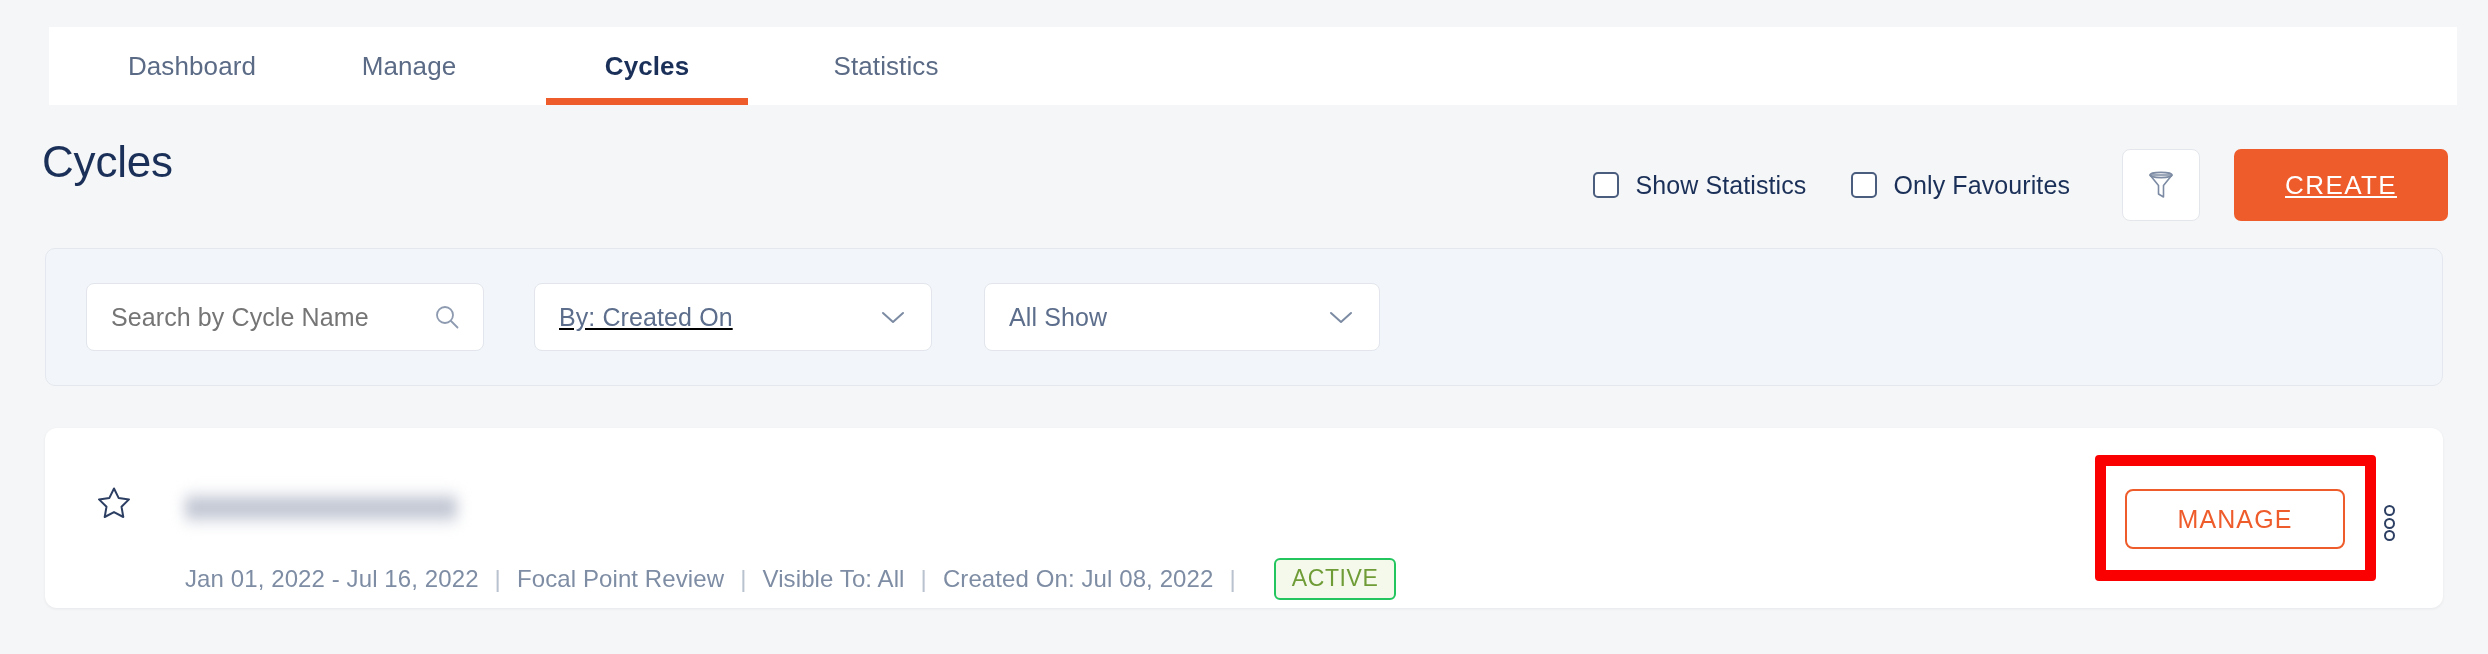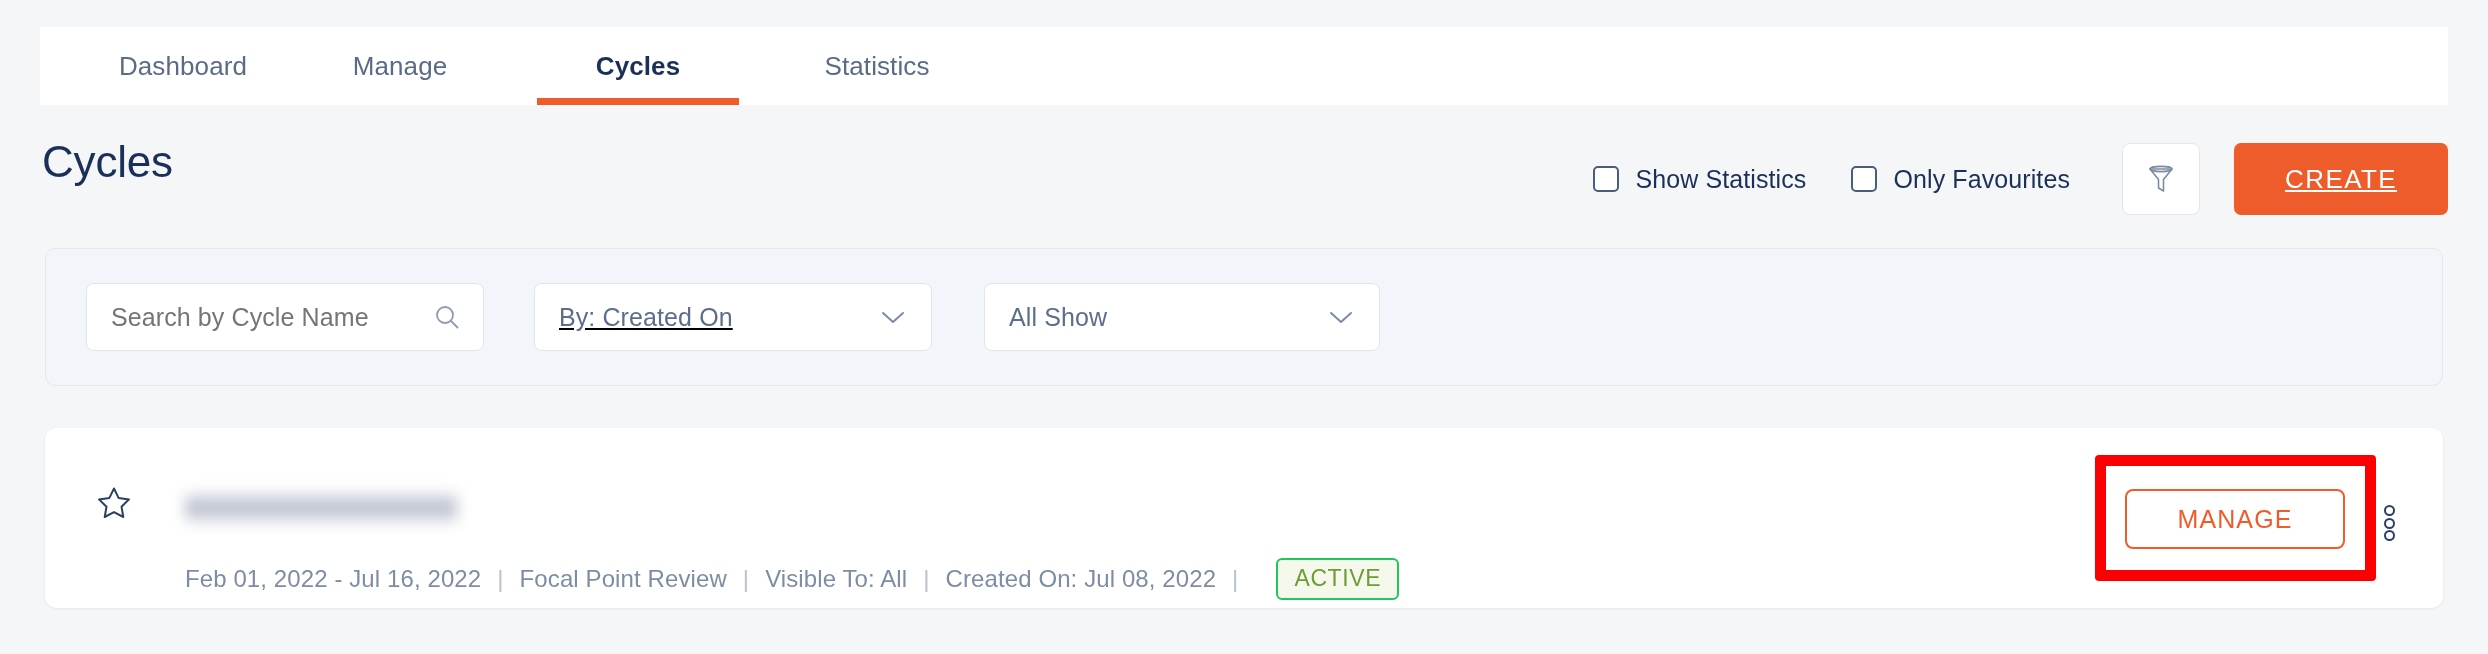--- a/index.html
+++ b/index.html
@@ -15,21 +15,21 @@
   .page {
     position: relative;
     width: 2488px;
     height: 654px;
     background: #f5f6f7;
   }
 
   
   .navbar {
     position: absolute;
-    left: 40px;
+    left: 49px;
     top: 27px;
     width: 2408px;
     height: 78px;
     background: #ffffff;
     display: flex;
     align-items: flex-start;
   }
 
   .nav-tab {
     position: relative;
@@ -77,21 +77,21 @@
     top: 17px;
     font-size: 44px;
     color: #1b3058;
     font-weight: normal;
     letter-spacing: -0.2px;
   }
 
   .header-controls {
     position: absolute;
     right: 40px;
-    top: 4px;
+    top: 10px;
     height: 110px;
     display: flex;
     align-items: center;
     gap: 0;
   }
 
   .checkbox-group {
     display: flex;
     align-items: center;
     gap: 16px;
@@ -391,21 +391,21 @@
 
     <span class="star-icon-wrap">
       <svg width="34" height="33" viewBox="0 0 34 33">
         <path d="M17 2.5 L21.6 11.9 L32 13.4 L24.5 20.7 L26.3 31 L17 26.1 L7.7 31 L9.5 20.7 L2 13.4 L12.4 11.9 Z" fill="none" stroke="#2c3f63" stroke-width="2" stroke-linejoin="round"></path>
       </svg>
     </span>
 
     <div class="cycle-name-blur"></div>
 
     <div class="meta-row">
-      <span>Feb 01, 2022 - Jul 16, 2022</span>
+      <span>Jan 01, 2022 - Jul 16, 2022</span>
       <span class="meta-sep">|</span>
       <span>Focal Point Review</span>
       <span class="meta-sep">|</span>
       <span>Visible To:  All</span>
       <span class="meta-sep">|</span>
       <span>Created On: Jul 08, 2022</span>
       <span class="meta-sep">|</span>
       <span class="status-badge">ACTIVE</span>
     </div>
   </div>

